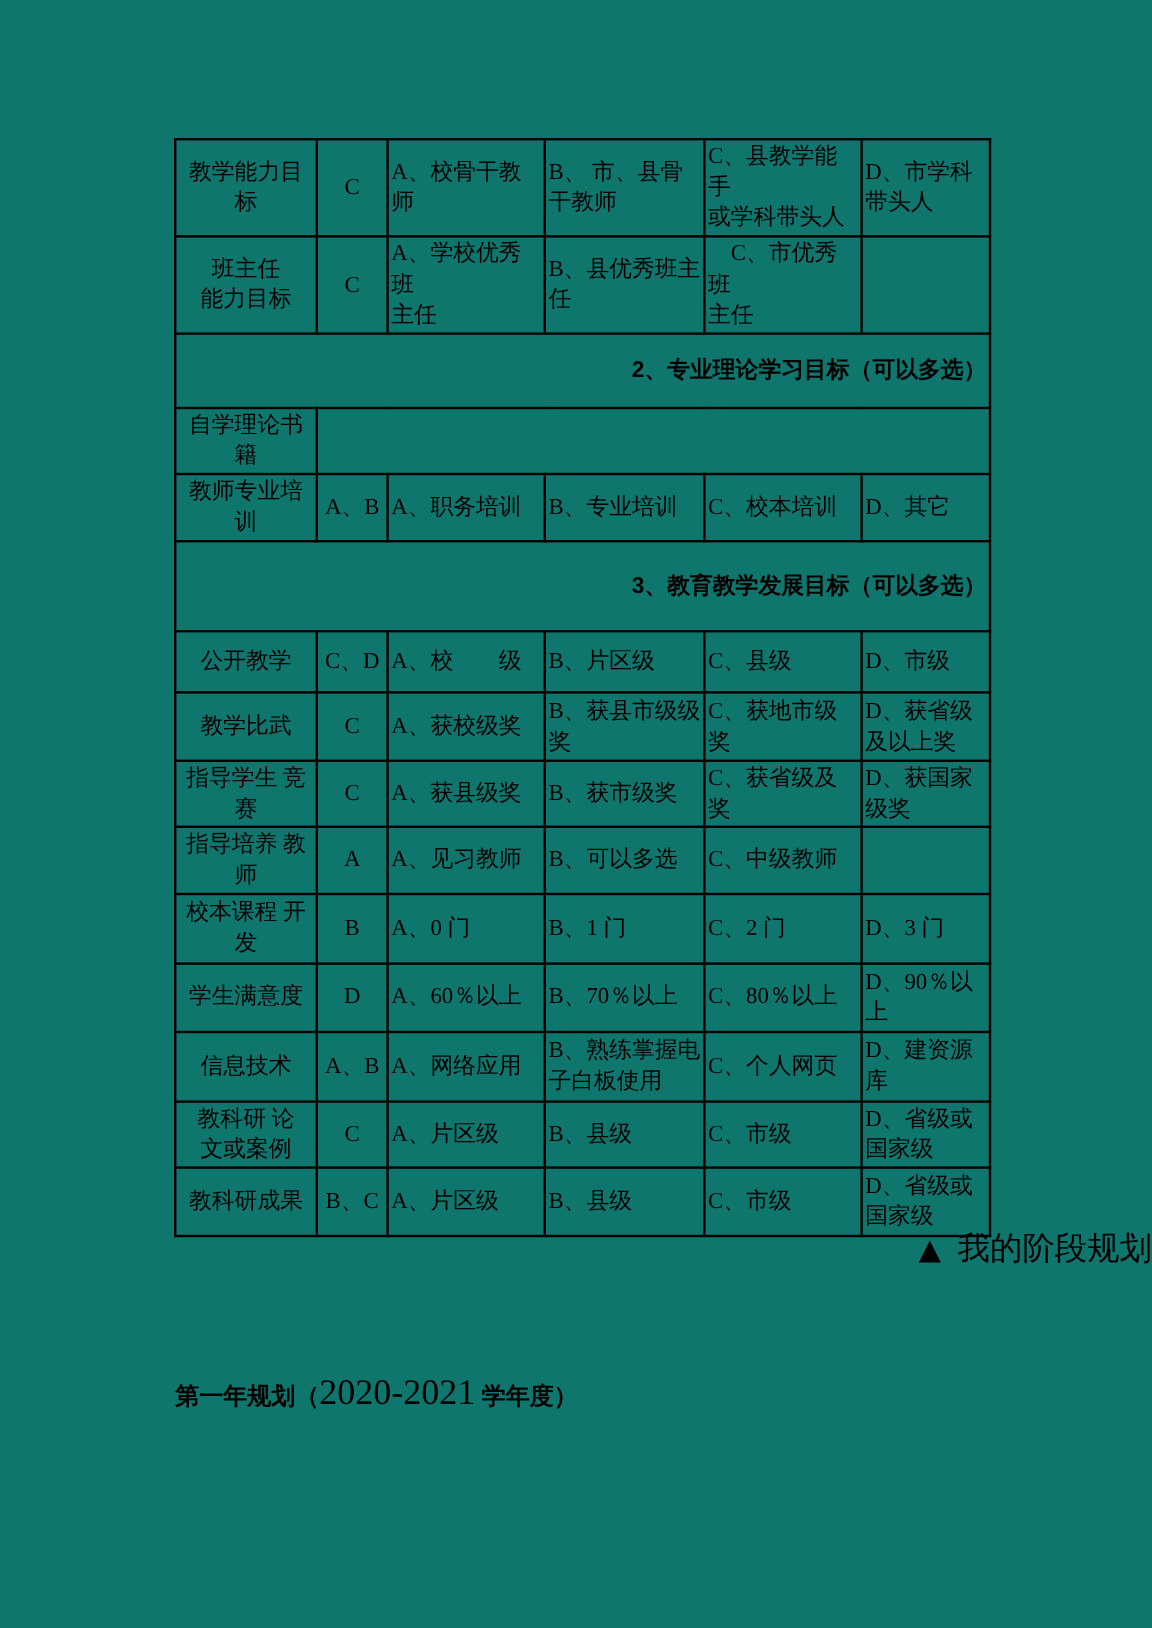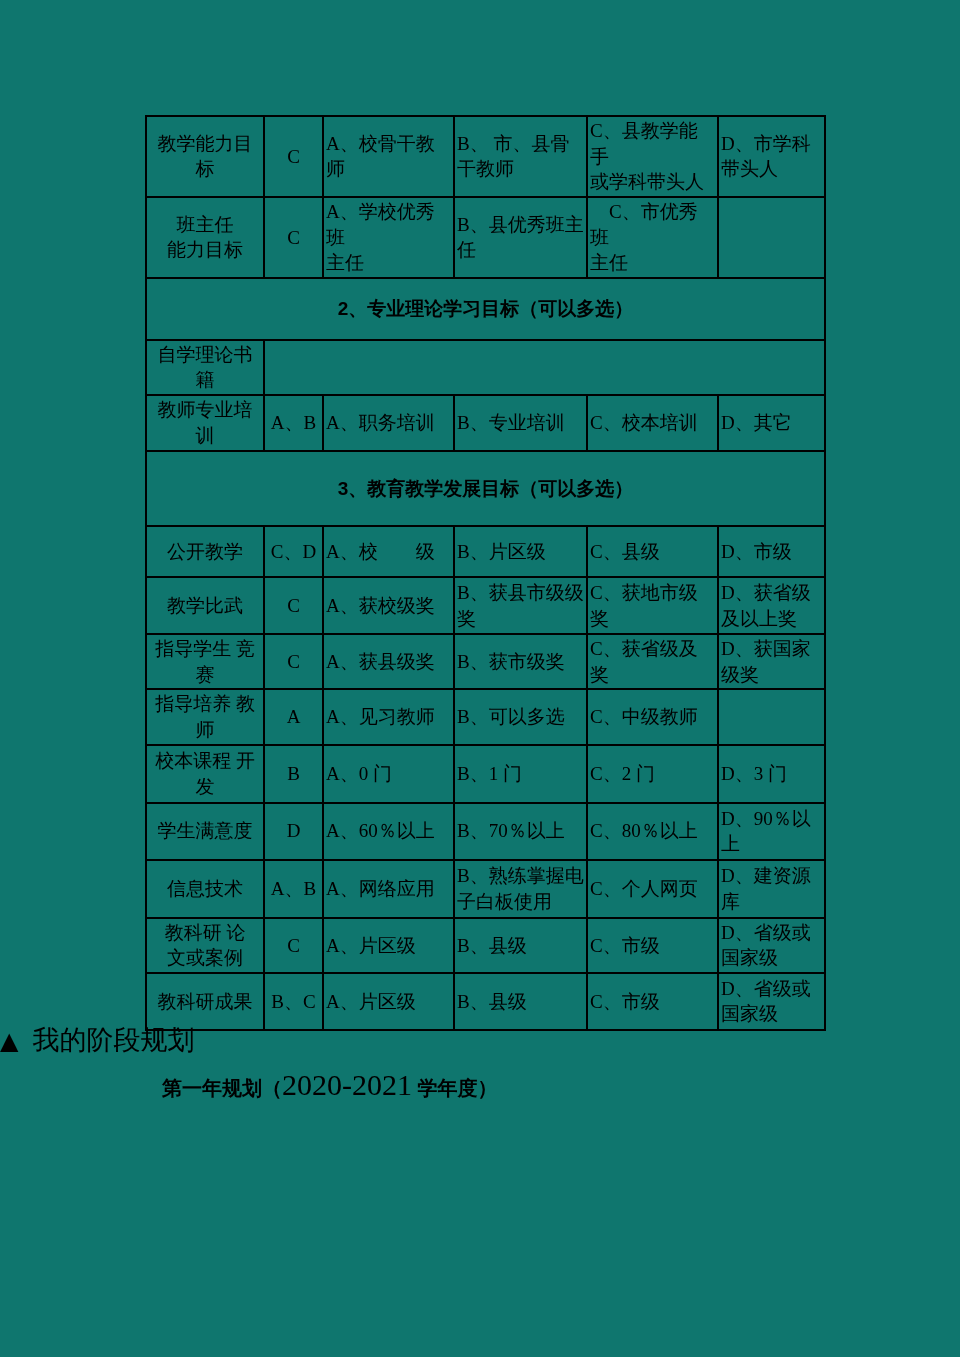--- a/index.html
+++ b/index.html
@@ -40,43 +40,42 @@
     font-size: 20px;
   }
   td.opt {
     text-align: left;
     padding: 1px 1px 1px 3px;
   }
   td.sec {
     font-weight: bold;
     font-family: "Liberation Sans", "DejaVu Sans", sans-serif;
     font-size: 21px;
-    text-align: center;
+    text-align: right;
     padding-left: 2px;
   }
   .stage-heading {
     position: absolute;
     top: 1022px;
     left: 0;
     width: 960px;
-    text-align: left;
+    text-align: right;
     font-size: 27px;
     font-family: "Liberation Serif", "DejaVu Serif", serif;
   }
   .stage-heading .tri {
     font-family: "DejaVu Sans", sans-serif;
     font-size: 24px;
     margin-right: 14px;
   }
   .plan-line {
     position: absolute;
     left: 146px;
-    top: 1068px;
+    top: 1144px;
     white-space: nowrap;
-    margin-left: 16px;
   }
   .plan-bold {
     font-family: "Liberation Sans", "DejaVu Sans", sans-serif;
     font-weight: bold;
     font-size: 20px;
   }
   .plan-year {
     font-family: "Liberation Serif", "DejaVu Serif", serif;
     font-size: 30px;
     font-weight: 400;

